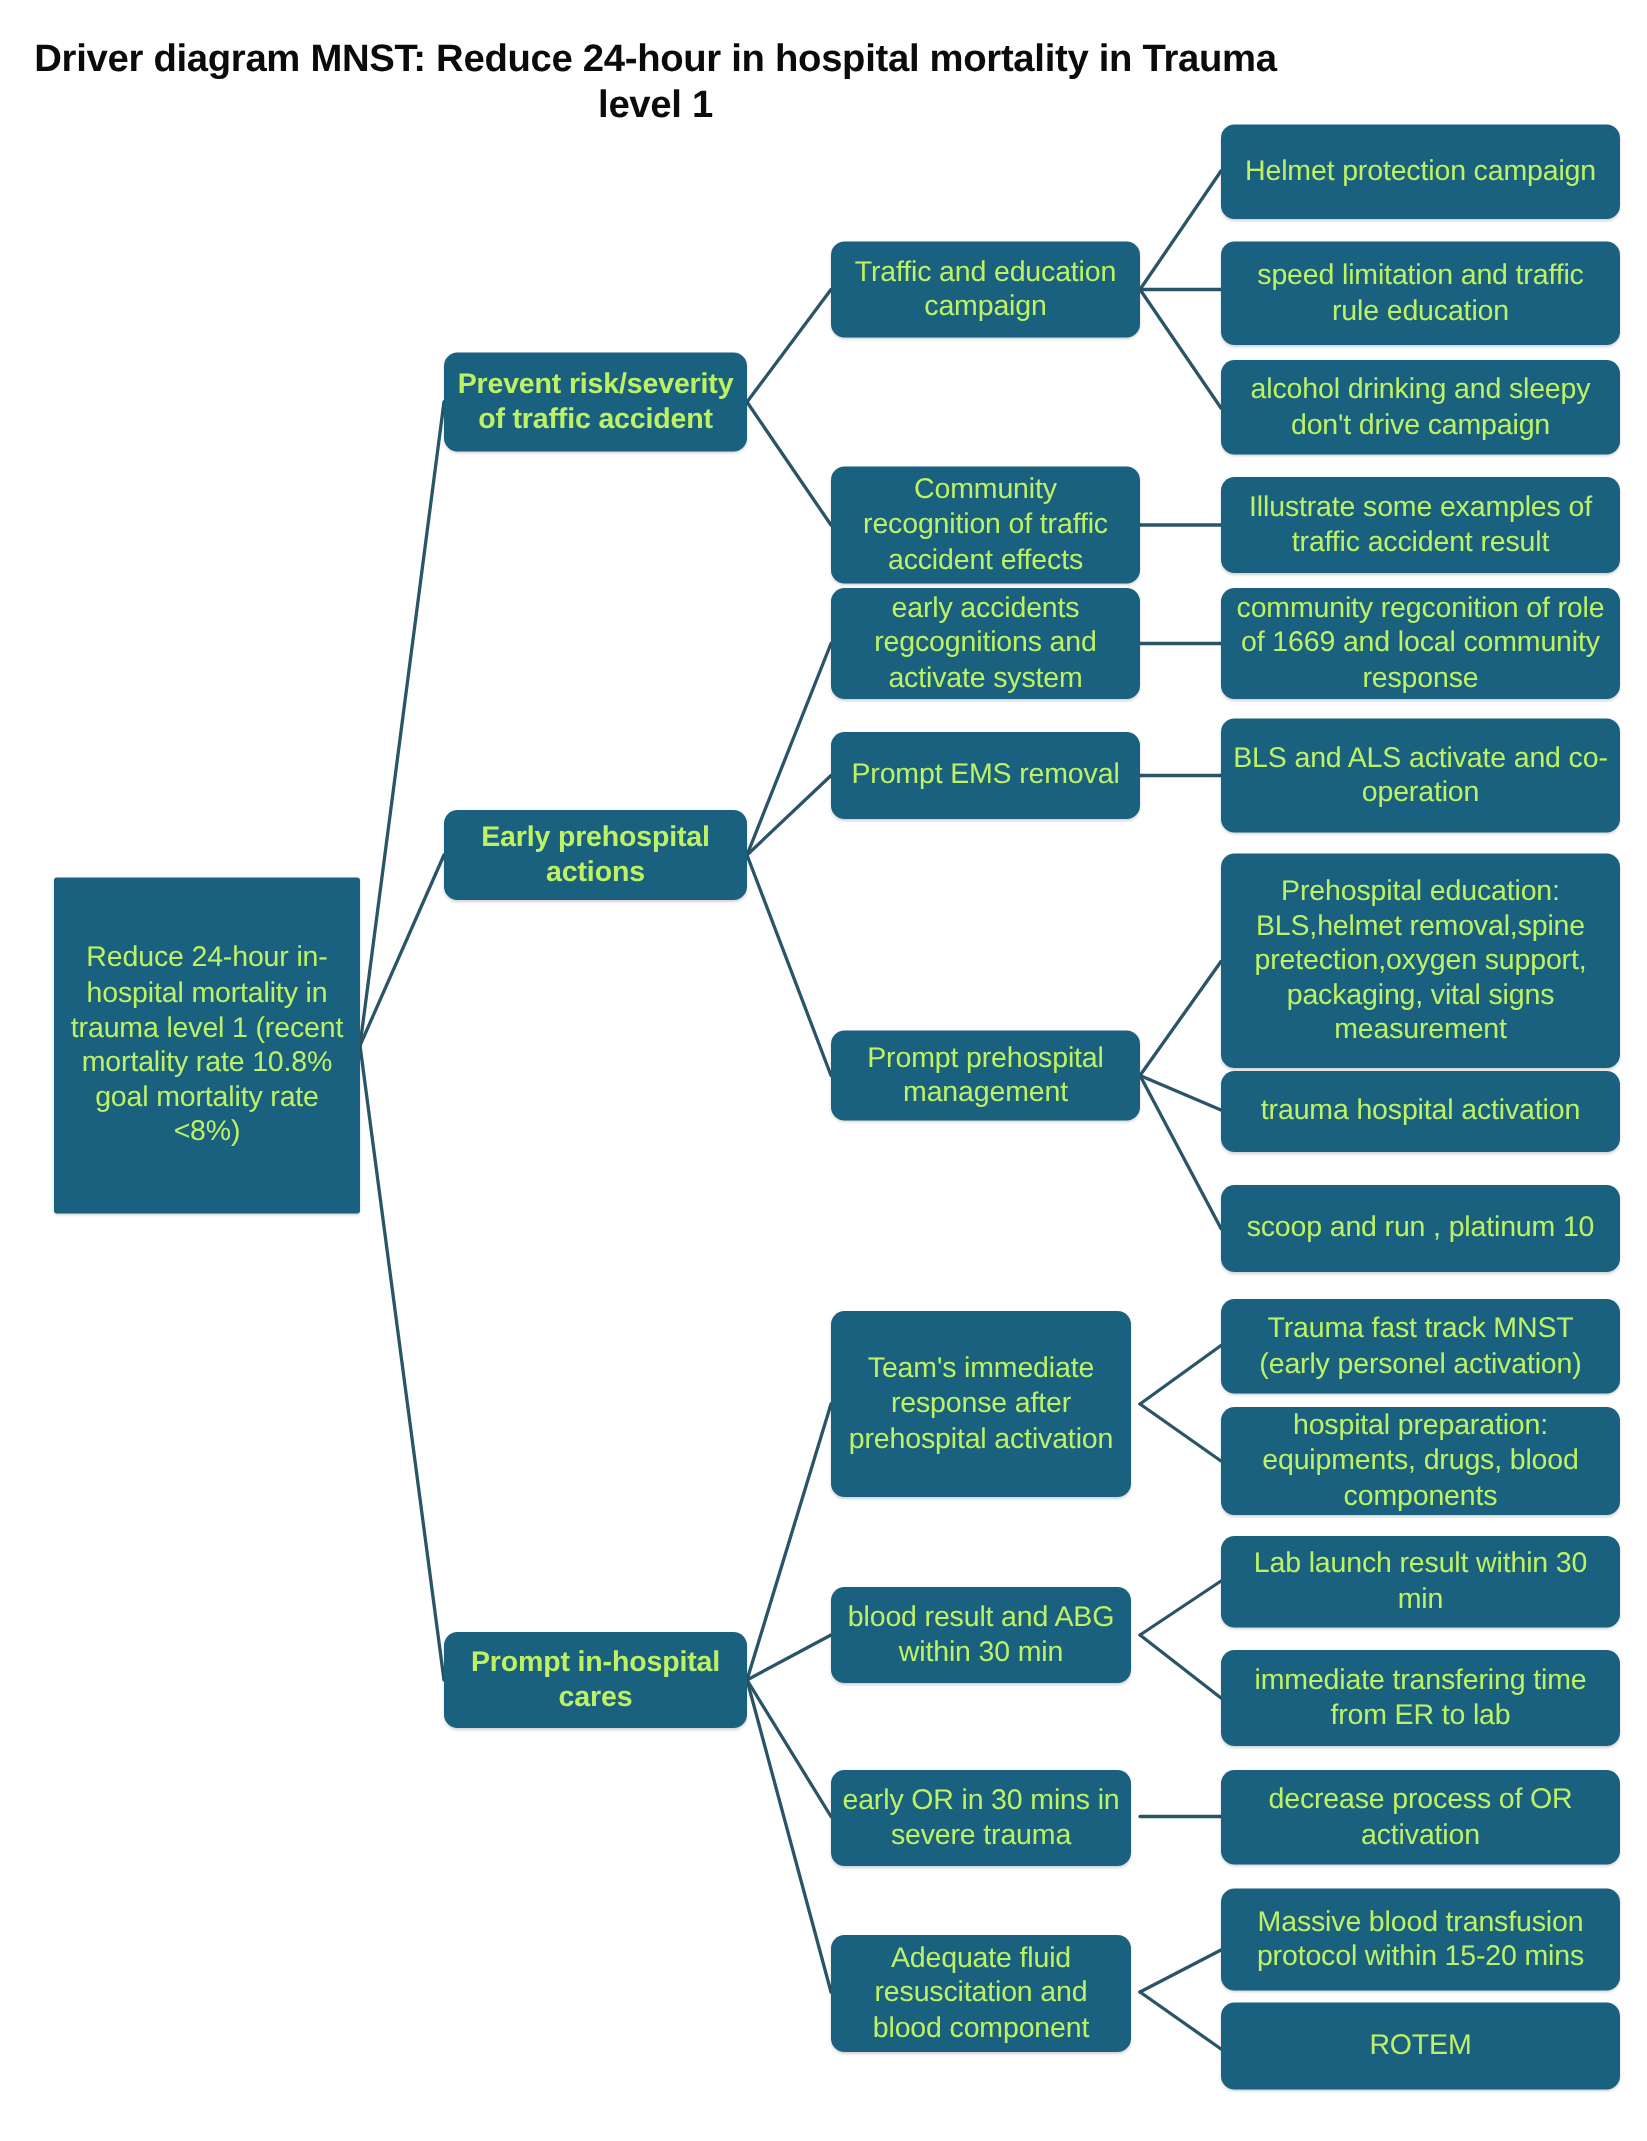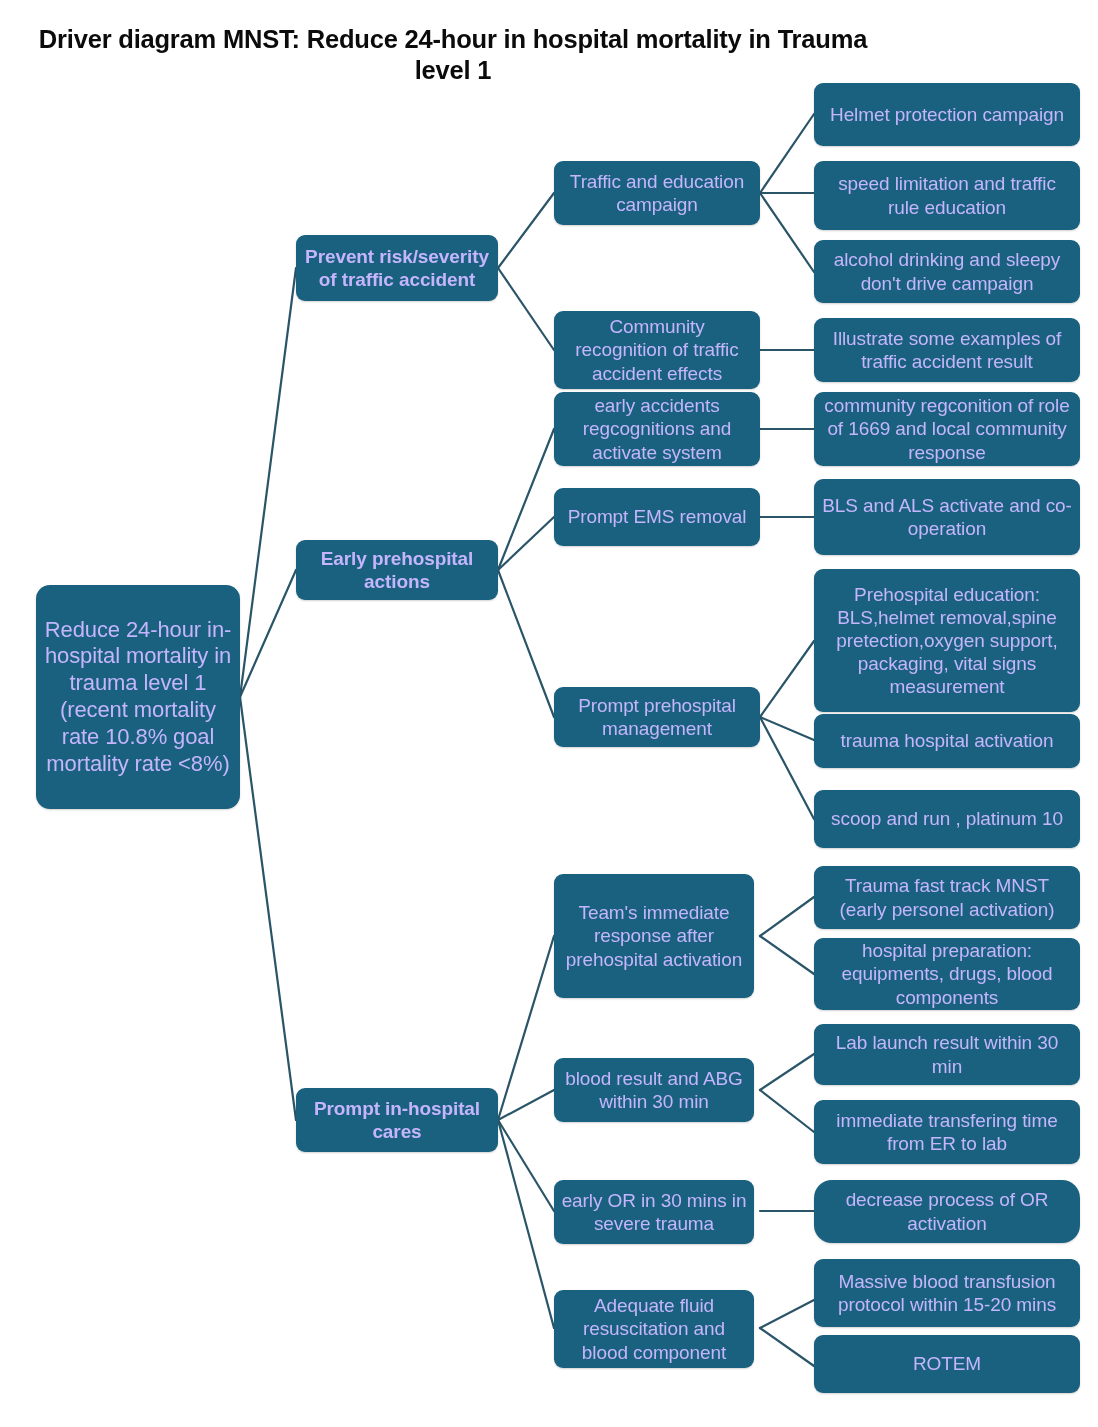--- a/index.html
+++ b/index.html
@@ -25,53 +25,52 @@
     position: absolute;
     left: 0;
     top: 24px;
     width: 874px;
     text-align: center;
     font-size: 25.5px;
     font-weight: bold;
     color: #0b0b0b;
     letter-spacing: -0.2px;
     line-height: 1.2;
-    margin-left: 16px;
   }
 
   #connector-layer {
     position: absolute;
     left: 0;
     top: 0;
     width: 1098px;
     height: 1427px;
     pointer-events: none;
   }
 
   .node {
     position: absolute;
     box-sizing: border-box;
     background: #19617F;
-    color: #c4b5fd;
+    color: #bef264;
     border-radius: 9px;
     display: flex;
     align-items: center;
     justify-content: center;
     text-align: center;
     padding: 4px 7px;
     line-height: 1.22;
     font-size: 19px;
     letter-spacing: -0.1px;
     box-shadow: 0 1px 2px rgba(0,0,0,0.18);
     z-index: 2;
   }
 
   .node.aim {
-    font-size: 22px;
-    border-radius: 14px;
+    font-size: 19px;
+    border-radius: 2px;
   }
   .node.primary { font-size: 19px; font-weight: bold; }
   .node.secondary { font-size: 19px; }
   .node.change { font-size: 19px; }
 
   .node span { display: block; width: 100%; }
 </style>
 </head>
 <body>
 
@@ -199,21 +198,21 @@
   </div>
   <div class="node change" style="left:814px; top:938px; width:266px; height:72px;">
     <span>hospital preparation: equipments, drugs, blood components</span>
   </div>
   <div class="node change" style="left:814px; top:1024px; width:266px; height:61px;">
     <span>Lab launch result within 30 min</span>
   </div>
   <div class="node change" style="left:814px; top:1100px; width:266px; height:64px;">
     <span>immediate transfering time from ER to lab</span>
   </div>
-  <div class="node change" style="left:814px; top:1180px; width:266px; height:63px;border-radius:18px;">
+  <div class="node change" style="left:814px; top:1180px; width:266px; height:63px;">
     <span>decrease process of OR activation</span>
   </div>
   <div class="node change" style="left:814px; top:1259px; width:266px; height:68px;">
     <span>Massive blood transfusion protocol within 15-20 mins</span>
   </div>
   <div class="node change" style="left:814px; top:1335px; width:266px; height:58px;">
     <span>ROTEM</span>
   </div>
 
 </div>

